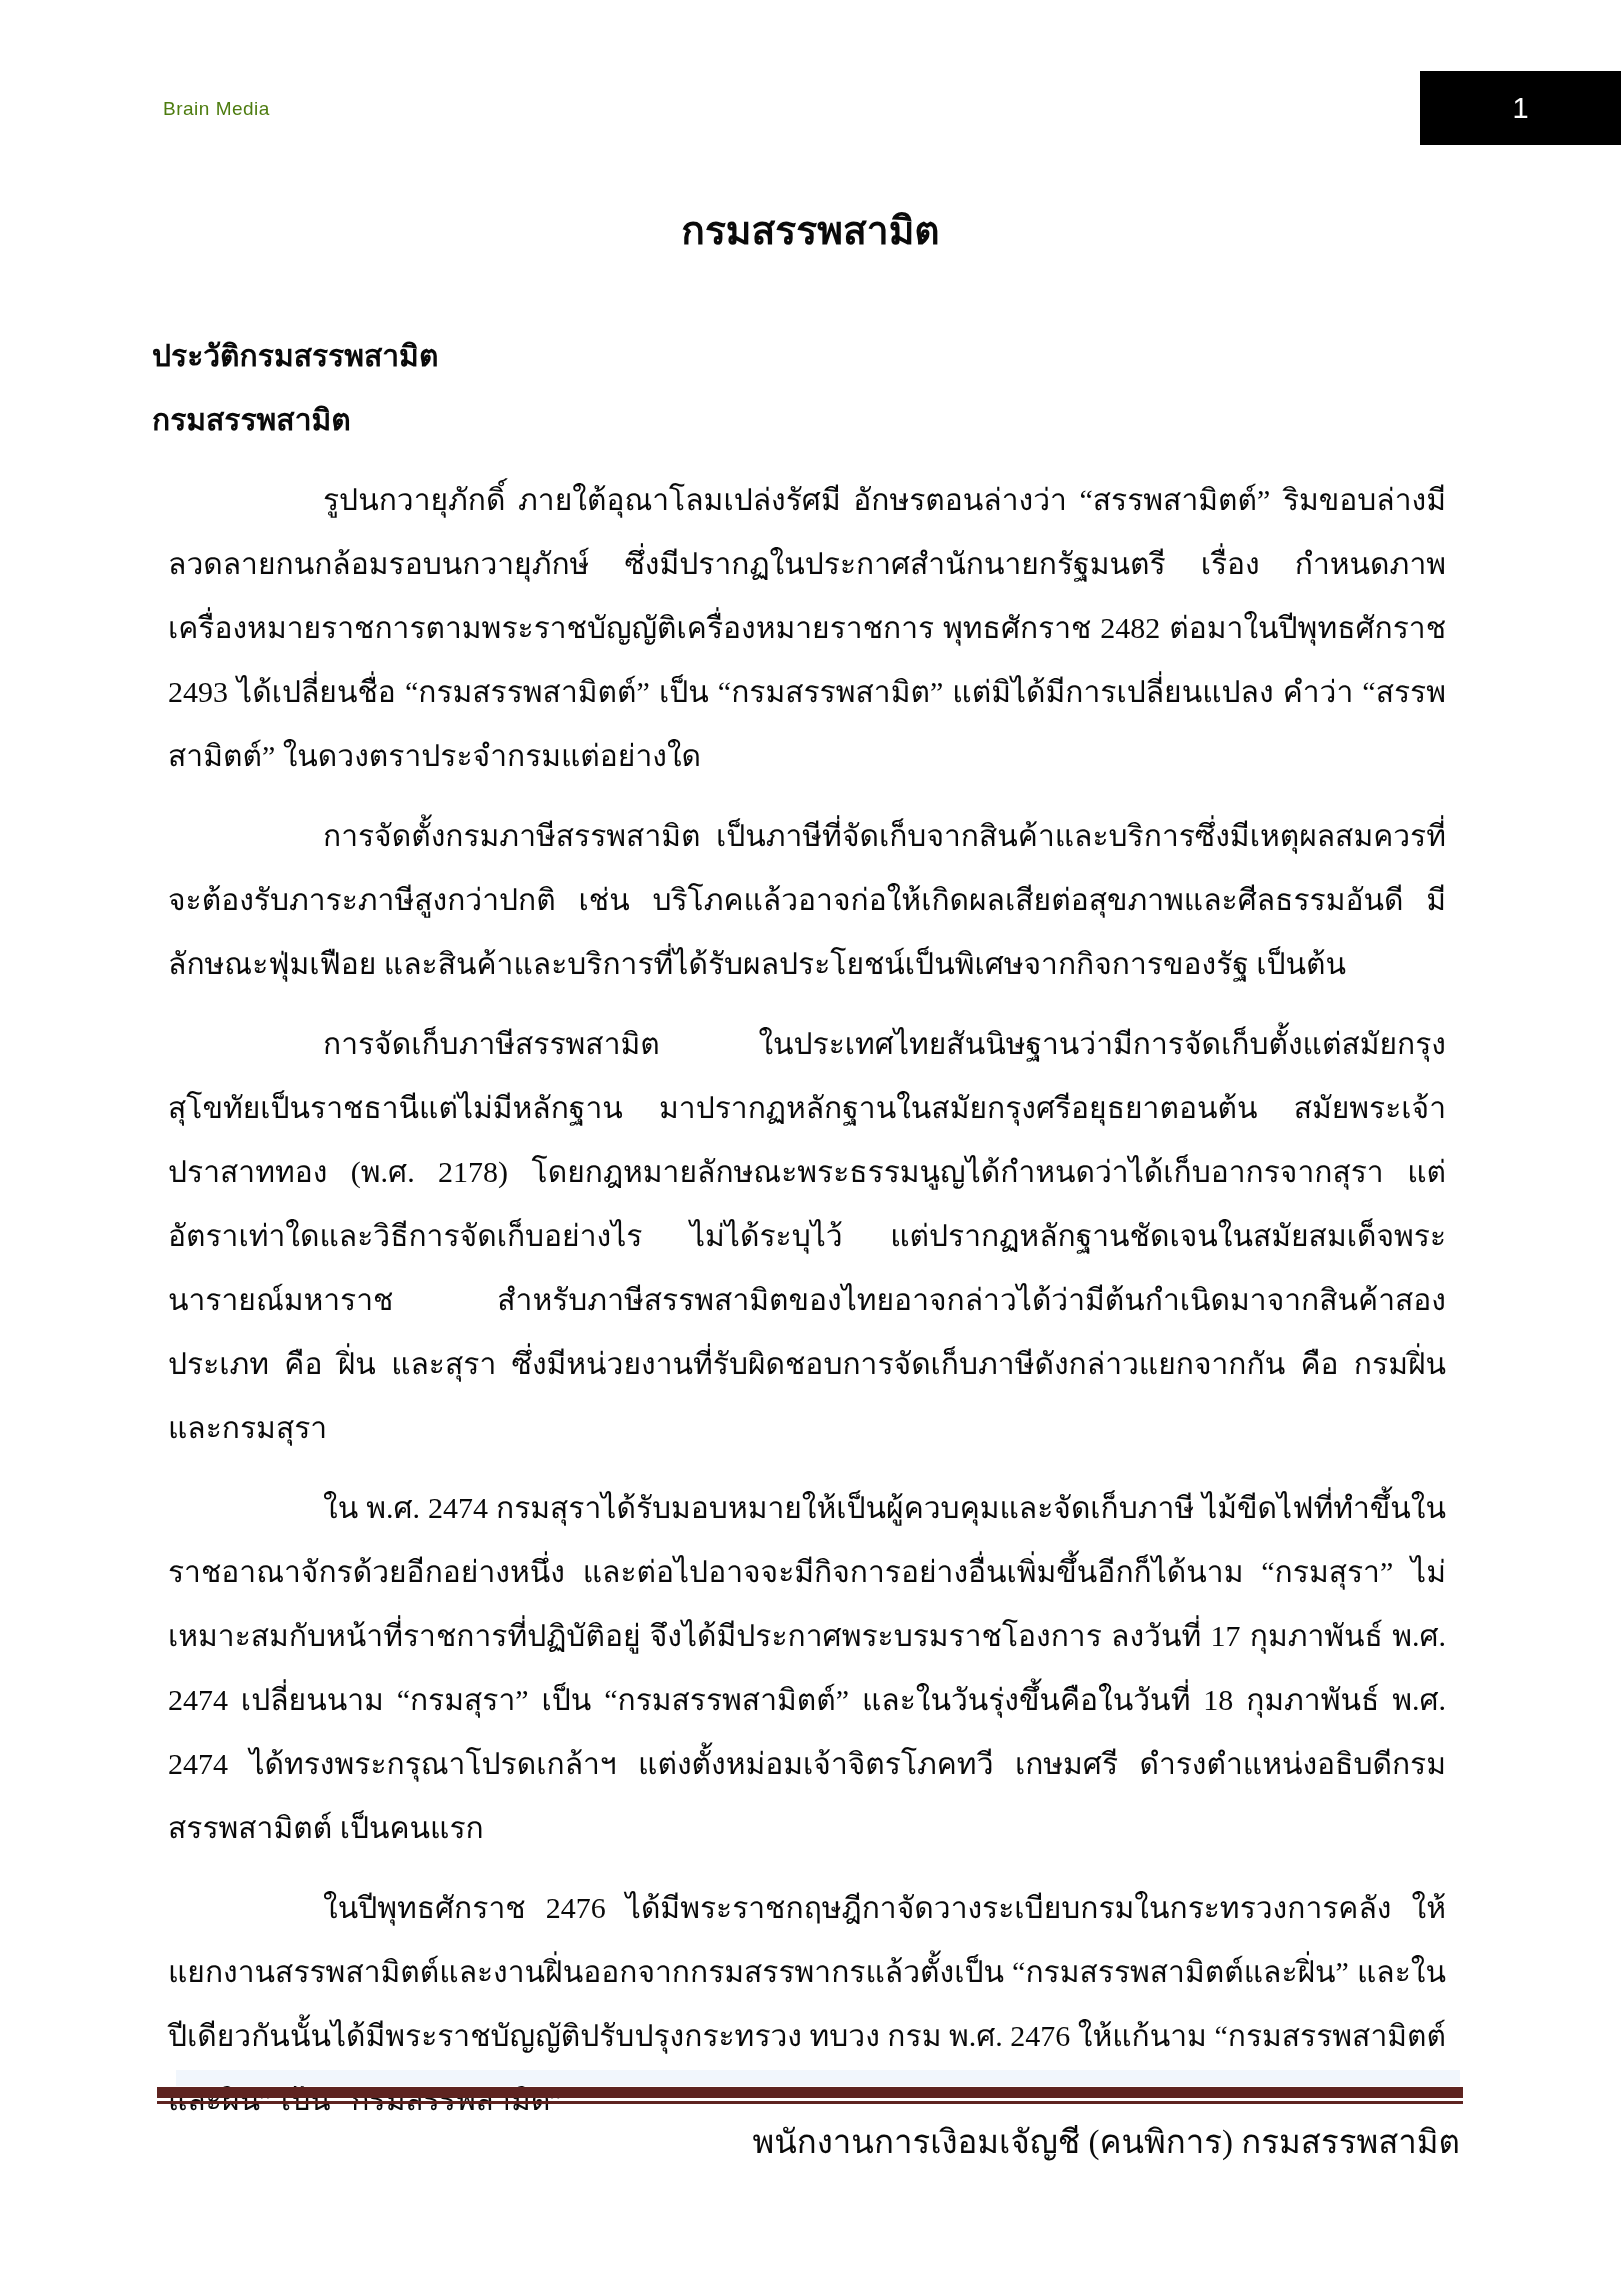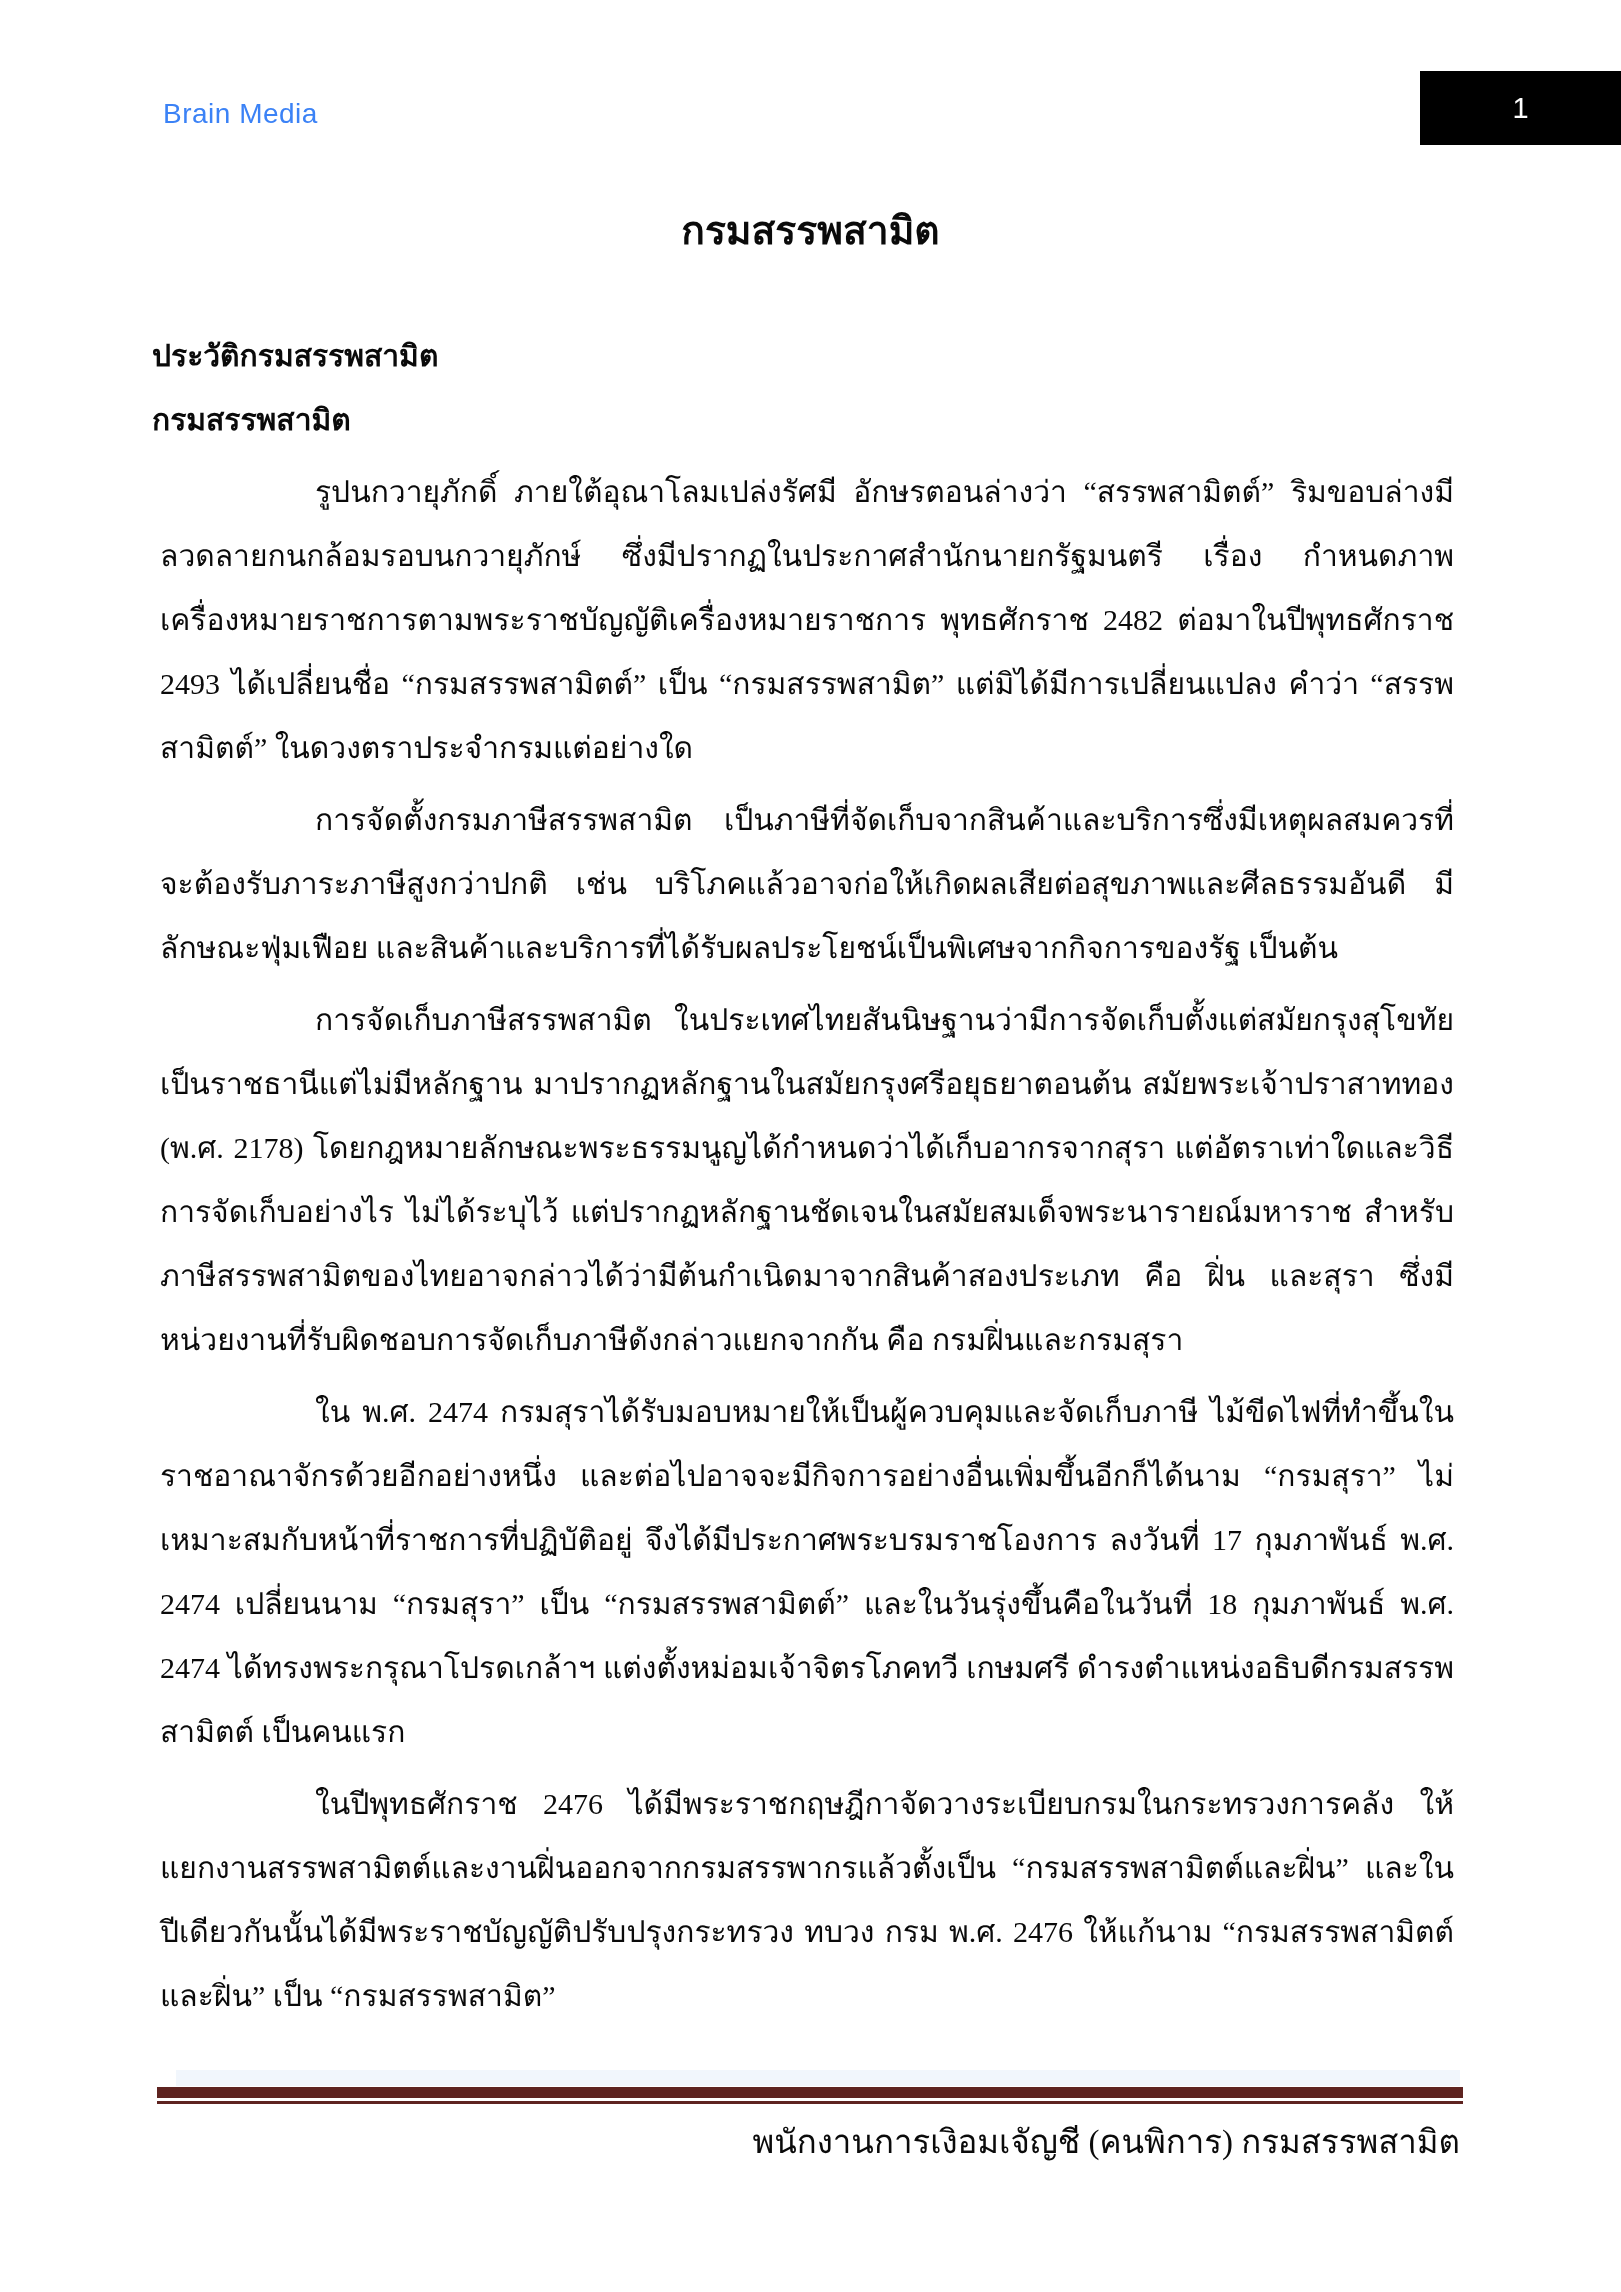--- a/index.html
+++ b/index.html
@@ -9,21 +9,21 @@
     margin:0 auto;
     background:#ffffff;
     font-family:"Liberation Serif","DejaVu Serif",serif;
     color:#0a0a0a;
     overflow:hidden;
   }
   
   .brand {
     position:absolute; left:163px; top:98px;
     font-family:"Liberation Sans","DejaVu Sans",sans-serif;
-    font-size:28px; color:#3b82f6; letter-spacing:0.5px;
+    font-size:19px; color:#4d7c0f; letter-spacing:0.5px;
   }
   .page-num-box {
     position:absolute; right:0; top:71px;
     width:201px; height:74px;
     background:#000000;
     display:flex; align-items:center; justify-content:center;
   }
   .page-num-box span {
     font-family:"Liberation Sans","DejaVu Sans",sans-serif;
     font-size:29px; color:#ffffff;
@@ -34,21 +34,21 @@
     text-align:center;
     font-size:39px; font-weight:bold; line-height:64px;
   }
   .content {
     position:absolute; left:152px; top:324px; width:1310px;
     font-size:30px; line-height:64px;
     text-align:justify;
     overflow-wrap:break-word;
   }
   .content .heading { font-weight:bold; text-align:left; }
-  .content p.para { margin:8px; text-indent:155px; }
+  .content p.para { margin:16px; text-indent:155px; }
   
   :root { --rule-color:#5e2320; }
   .footer-band {
     position:absolute; left:176px; width:1284px; top:2070px; height:15.7px;
     background:#f1f6fc;
   }
   .footer-rule-thick {
     position:absolute; left:157px; width:1306px; top:2087px; height:10.8px;
     background:var(--rule-color);
   }

